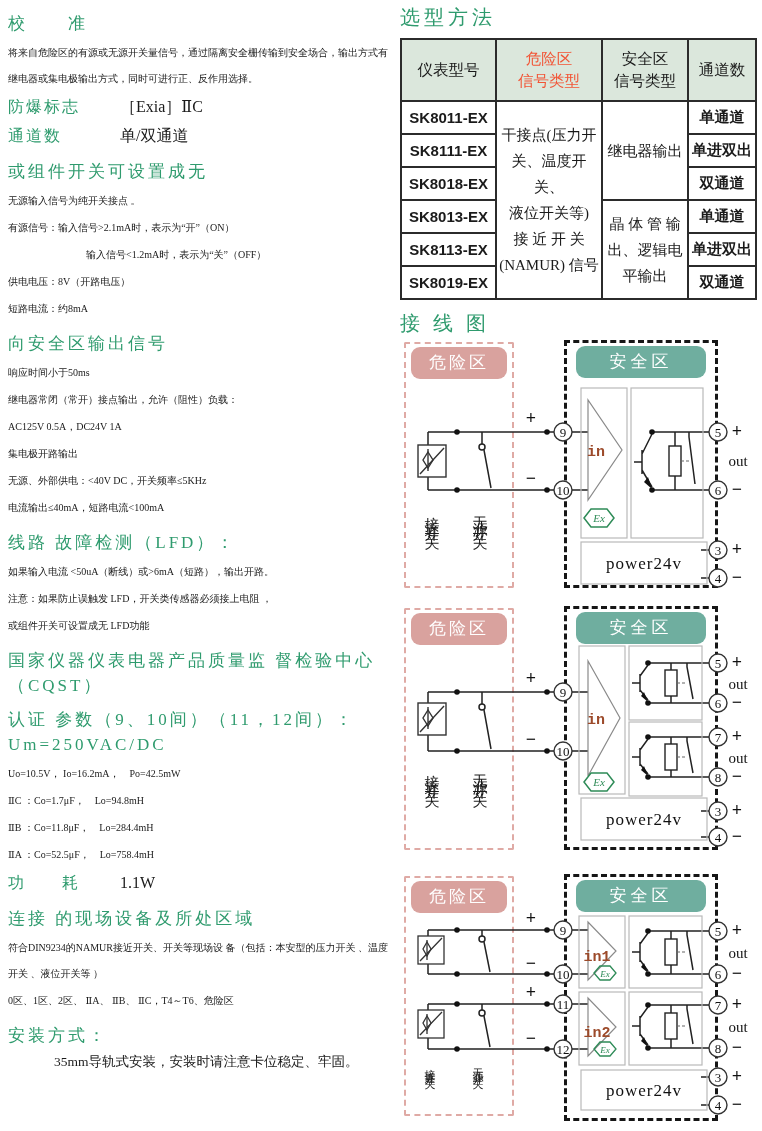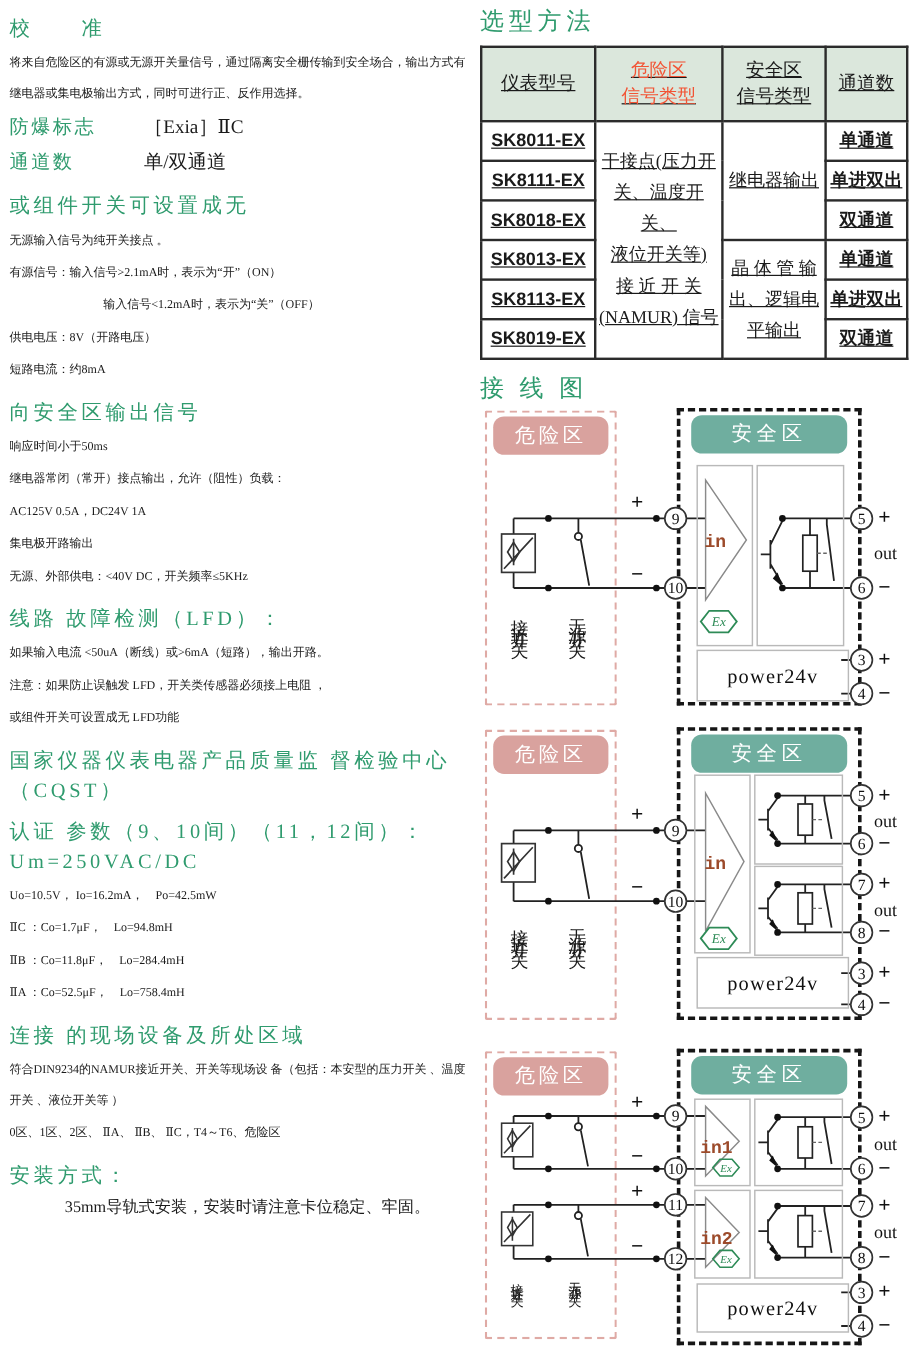--- a/index.html
+++ b/index.html
@@ -12,21 +12,21 @@
   .ind{margin-left:78px;}
   .kv{display:flex;font-size:16px;line-height:28px;margin:1px 0;align-items:flex-end;}
   .kv .k{color:#2f9b6e;width:112px;letter-spacing:2px;flex:none;}
   .small{font-size:13.5px;line-height:19px;margin-left:46px;}
   
   #right-col{position:absolute;left:398px;top:2px;width:364px;height:1129px;}
   .col-heading{color:#2f9b6e;font-size:20px;letter-spacing:4px;position:absolute;left:2px;}
   #sel-heading{top:2px;}
   #wiring-heading{top:308px;}
   
-  #sel-table{position:absolute;left:2px;top:36px;border-collapse:collapse;table-layout:fixed;width:355px;text-decoration:underline;}
+  #sel-table{position:absolute;left:2px;top:36px;border-collapse:collapse;table-layout:fixed;width:355px;}
   #sel-table td,#sel-table th{border:2px solid #2b2b2b;text-align:center;vertical-align:middle;padding:0 2px;}
   #sel-table th{height:60px;background:#dbe7dc;font-size:15.5px;font-weight:normal;white-space:pre-line;line-height:22px;}
   #sel-table th.red{color:#f25435;}
   #sel-table td{height:31px;font-size:15px;margin-left:21px;}
   .model{font-family:"Liberation Sans","DejaVu Sans",sans-serif;font-weight:bold;font-size:16.5px;}
   .chan{font-weight:bold;font-size:15px;}
   .mergecell{white-space:pre-line;line-height:26px;font-size:15px;}
   
   .diagram{position:absolute;left:0;width:364px;}
   #d1{top:336px;height:260px;}
@@ -82,30 +82,35 @@
     <div class="p">有源信号：输入信号&gt;2.1mA时，表示为“开”（ON）</div>
     <div class="p ind">输入信号&lt;1.2mA时，表示为“关”（OFF）</div>
     <div class="p">供电电压：8V（开路电压）</div>
     <div class="p">短路电流：约8mA</div>
     <div class="h1">向安全区输出信号</div>
     <div class="p">响应时间小于50ms</div>
     <div class="p">继电器常闭（常开）接点输出，允许（阻性）负载：</div>
     <div class="p">AC125V 0.5A，DC24V 1A</div>
     <div class="p">集电极开路输出</div>
     <div class="p">无源、外部供电：&lt;40V DC，开关频率≤5KHz</div>
+    <div class="p">电流输出≤40mA，短路电流&lt;100mA</div>
     <div class="h1">线路 故障检测（LFD）：</div>
     <div class="p">如果输入电流 &lt;50uA（断线）或&gt;6mA（短路），输出开路。</div>
     <div class="p">注意：如果防止误触发 LFD，开关类传感器必须接上电阻 ，</div>
     <div class="p">或组件开关可设置成无 LFD功能</div>
     <div class="h1">国家仪器仪表电器产品质量监 督检验中心 （CQST）</div>
     <div class="h1">认证 参数（9、10间）（11，12间）：Um=250VAC/DC</div>
     <div class="p">Uo=10.5V， Io=16.2mA，　Po=42.5mW</div>
     <div class="p">ⅡC ：Co=1.7μF，　Lo=94.8mH</div>
     <div class="p">ⅡB ：Co=11.8μF，　Lo=284.4mH</div>
     <div class="p">ⅡA ：Co=52.5μF，　Lo=758.4mH</div>
+    <div class="kv">
+      <span class="k">功　　耗</span>
+      <span class="v">1.1W</span>
+    </div>
     <div class="h1">连接 的现场设备及所处区域</div>
     <div class="p">符合DIN9234的NAMUR接近开关、开关等现场设 备（包括：本安型的压力开关 、温度开关 、液位开关等 ）</div>
     <div class="p">0区、1区、2区、 ⅡA、 ⅡB、 ⅡC，T4～T6、危险区</div>
     <div class="h1">安装方式：</div>
     <div class="small">35mm导轨式安装，安装时请注意卡位稳定、牢固。</div>
 
   </div>
 
   <div id="right-col">
     <div class="col-heading" id="sel-heading">选型方法</div>

